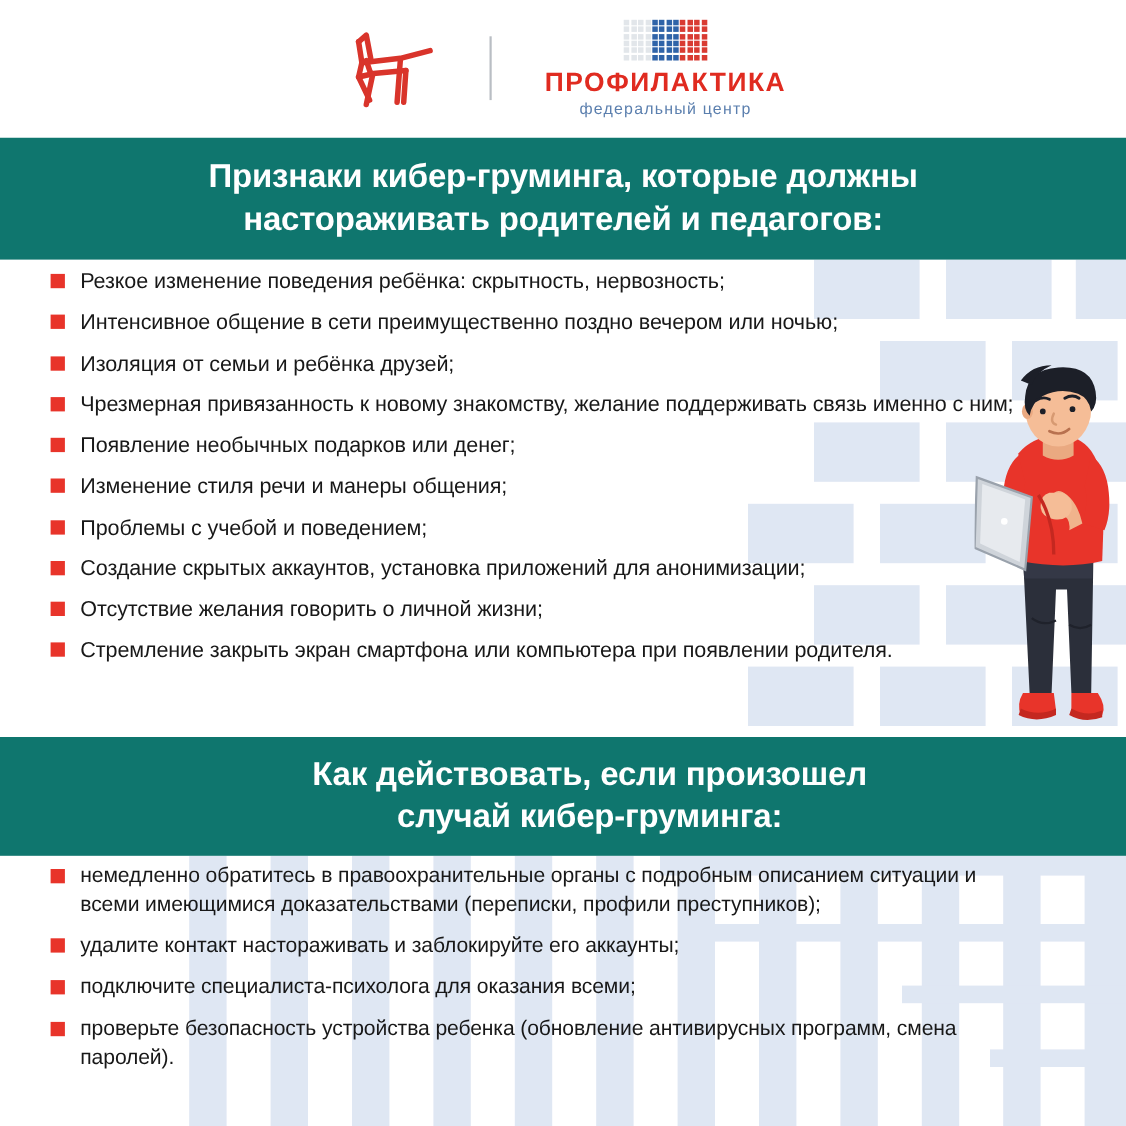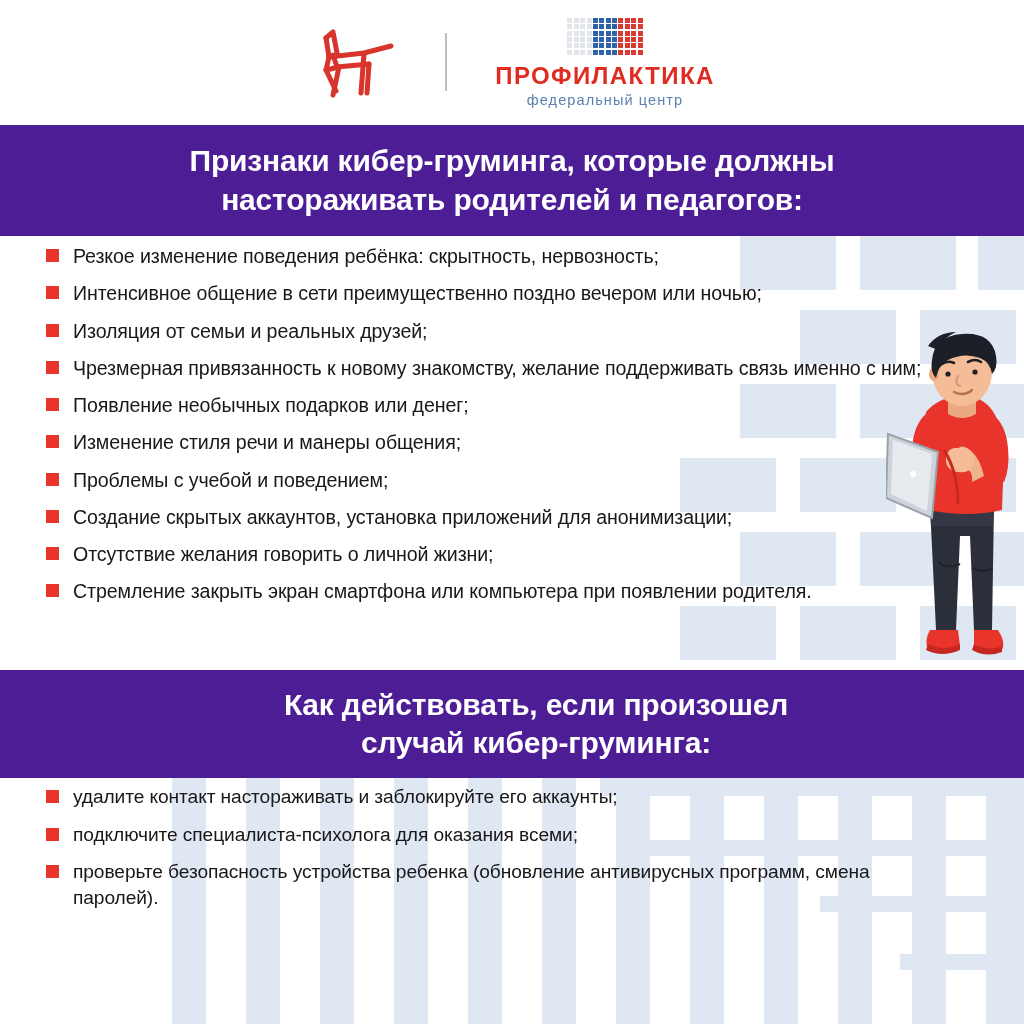--- a/index.html
+++ b/index.html
@@ -81,21 +81,21 @@
   }
   .bg-checker i, .bg-stripes i {
     position:absolute; display:block;
     background:#dfe7f3;
   }
 
   
   .banner {
     position:absolute; left:0;
     width:1024px;
-    background:#4c1d95;
+    background:#0f766e;
     display:flex; flex-direction:column;
     align-items:center; justify-content:center;
     z-index:25;
   }
   .banner-1 { top:125px; height:111px; }
   .banner-2 { top:670px; height:108px;padding-left:48px; }
 
   .banner-line {
     color:#ffffff;
     font-weight:bold;
@@ -304,21 +304,21 @@
     <div class="li">
       <span class="bullet"></span>
       <span class="li-text">Резкое изменение поведения ребёнка: скрытность, нервозность;</span>
     </div>
     <div class="li">
       <span class="bullet"></span>
       <span class="li-text">Интенсивное общение в сети преимущественно поздно вечером или ночью;</span>
     </div>
     <div class="li">
       <span class="bullet"></span>
-      <span class="li-text">Изоляция от семьи и реальных друзей;</span>
+      <span class="li-text">Изоляция от семьи и ребёнка друзей;</span>
     </div>
     <div class="li">
       <span class="bullet"></span>
       <span class="li-text">Чрезмерная привязанность к новому знакомству, желание поддерживать связь именно с ним;</span>
     </div>
     <div class="li">
       <span class="bullet"></span>
       <span class="li-text">Появление необычных подарков или денег;</span>
     </div>
     <div class="li">
@@ -393,20 +393,24 @@
   </div>
 
   <div class="banner banner-2">
     <div class="banner-line">Как действовать, если произошел</div>
     <div class="banner-line">случай кибер-груминга:</div>
   </div>
 
   <div class="list list-2">
     <div class="li">
       <span class="bullet"></span>
+      <span class="li-text">немедленно обратитесь в правоохранительные органы с подробным описанием ситуации и всеми имеющимися доказательствами (переписки, профили преступников);</span>
+    </div>
+    <div class="li">
+      <span class="bullet"></span>
       <span class="li-text">удалите контакт настораживать и заблокируйте его аккаунты;</span>
     </div>
     <div class="li">
       <span class="bullet"></span>
       <span class="li-text">подключите специалиста-психолога для оказания всеми;</span>
     </div>
     <div class="li">
       <span class="bullet"></span>
       <span class="li-text">проверьте безопасность устройства ребенка (обновление антивирусных программ, смена паролей).</span>
     </div>

